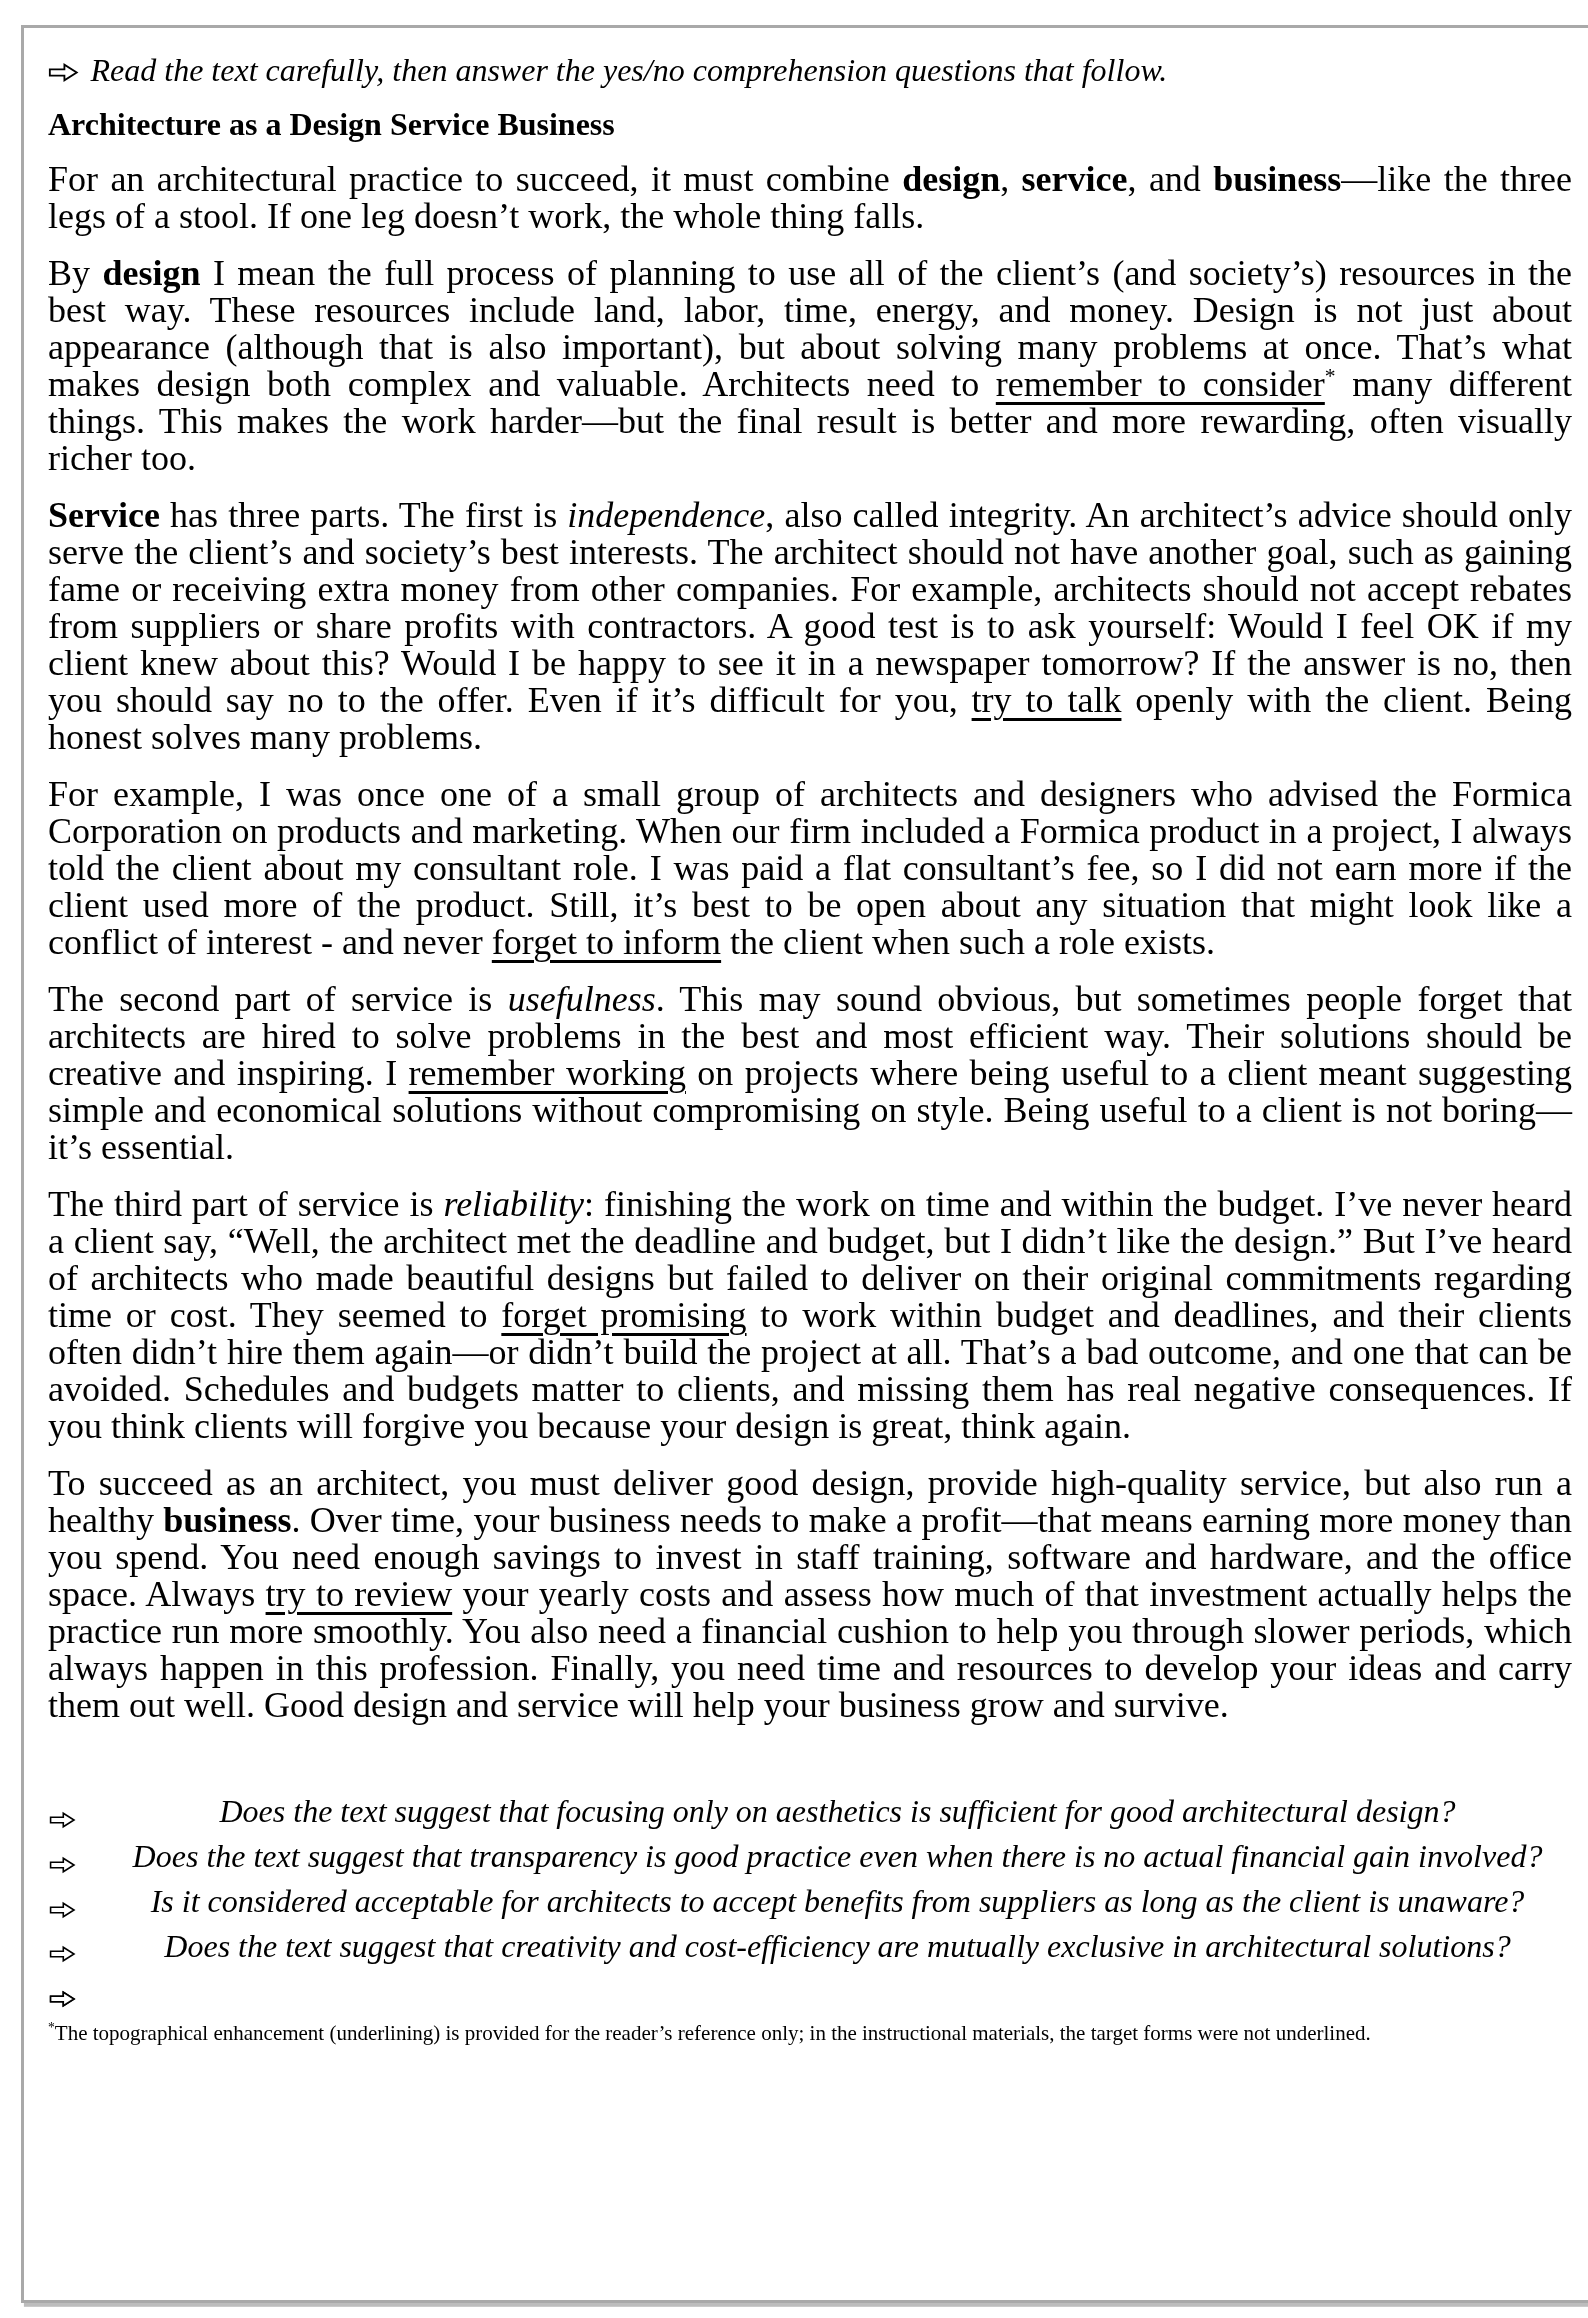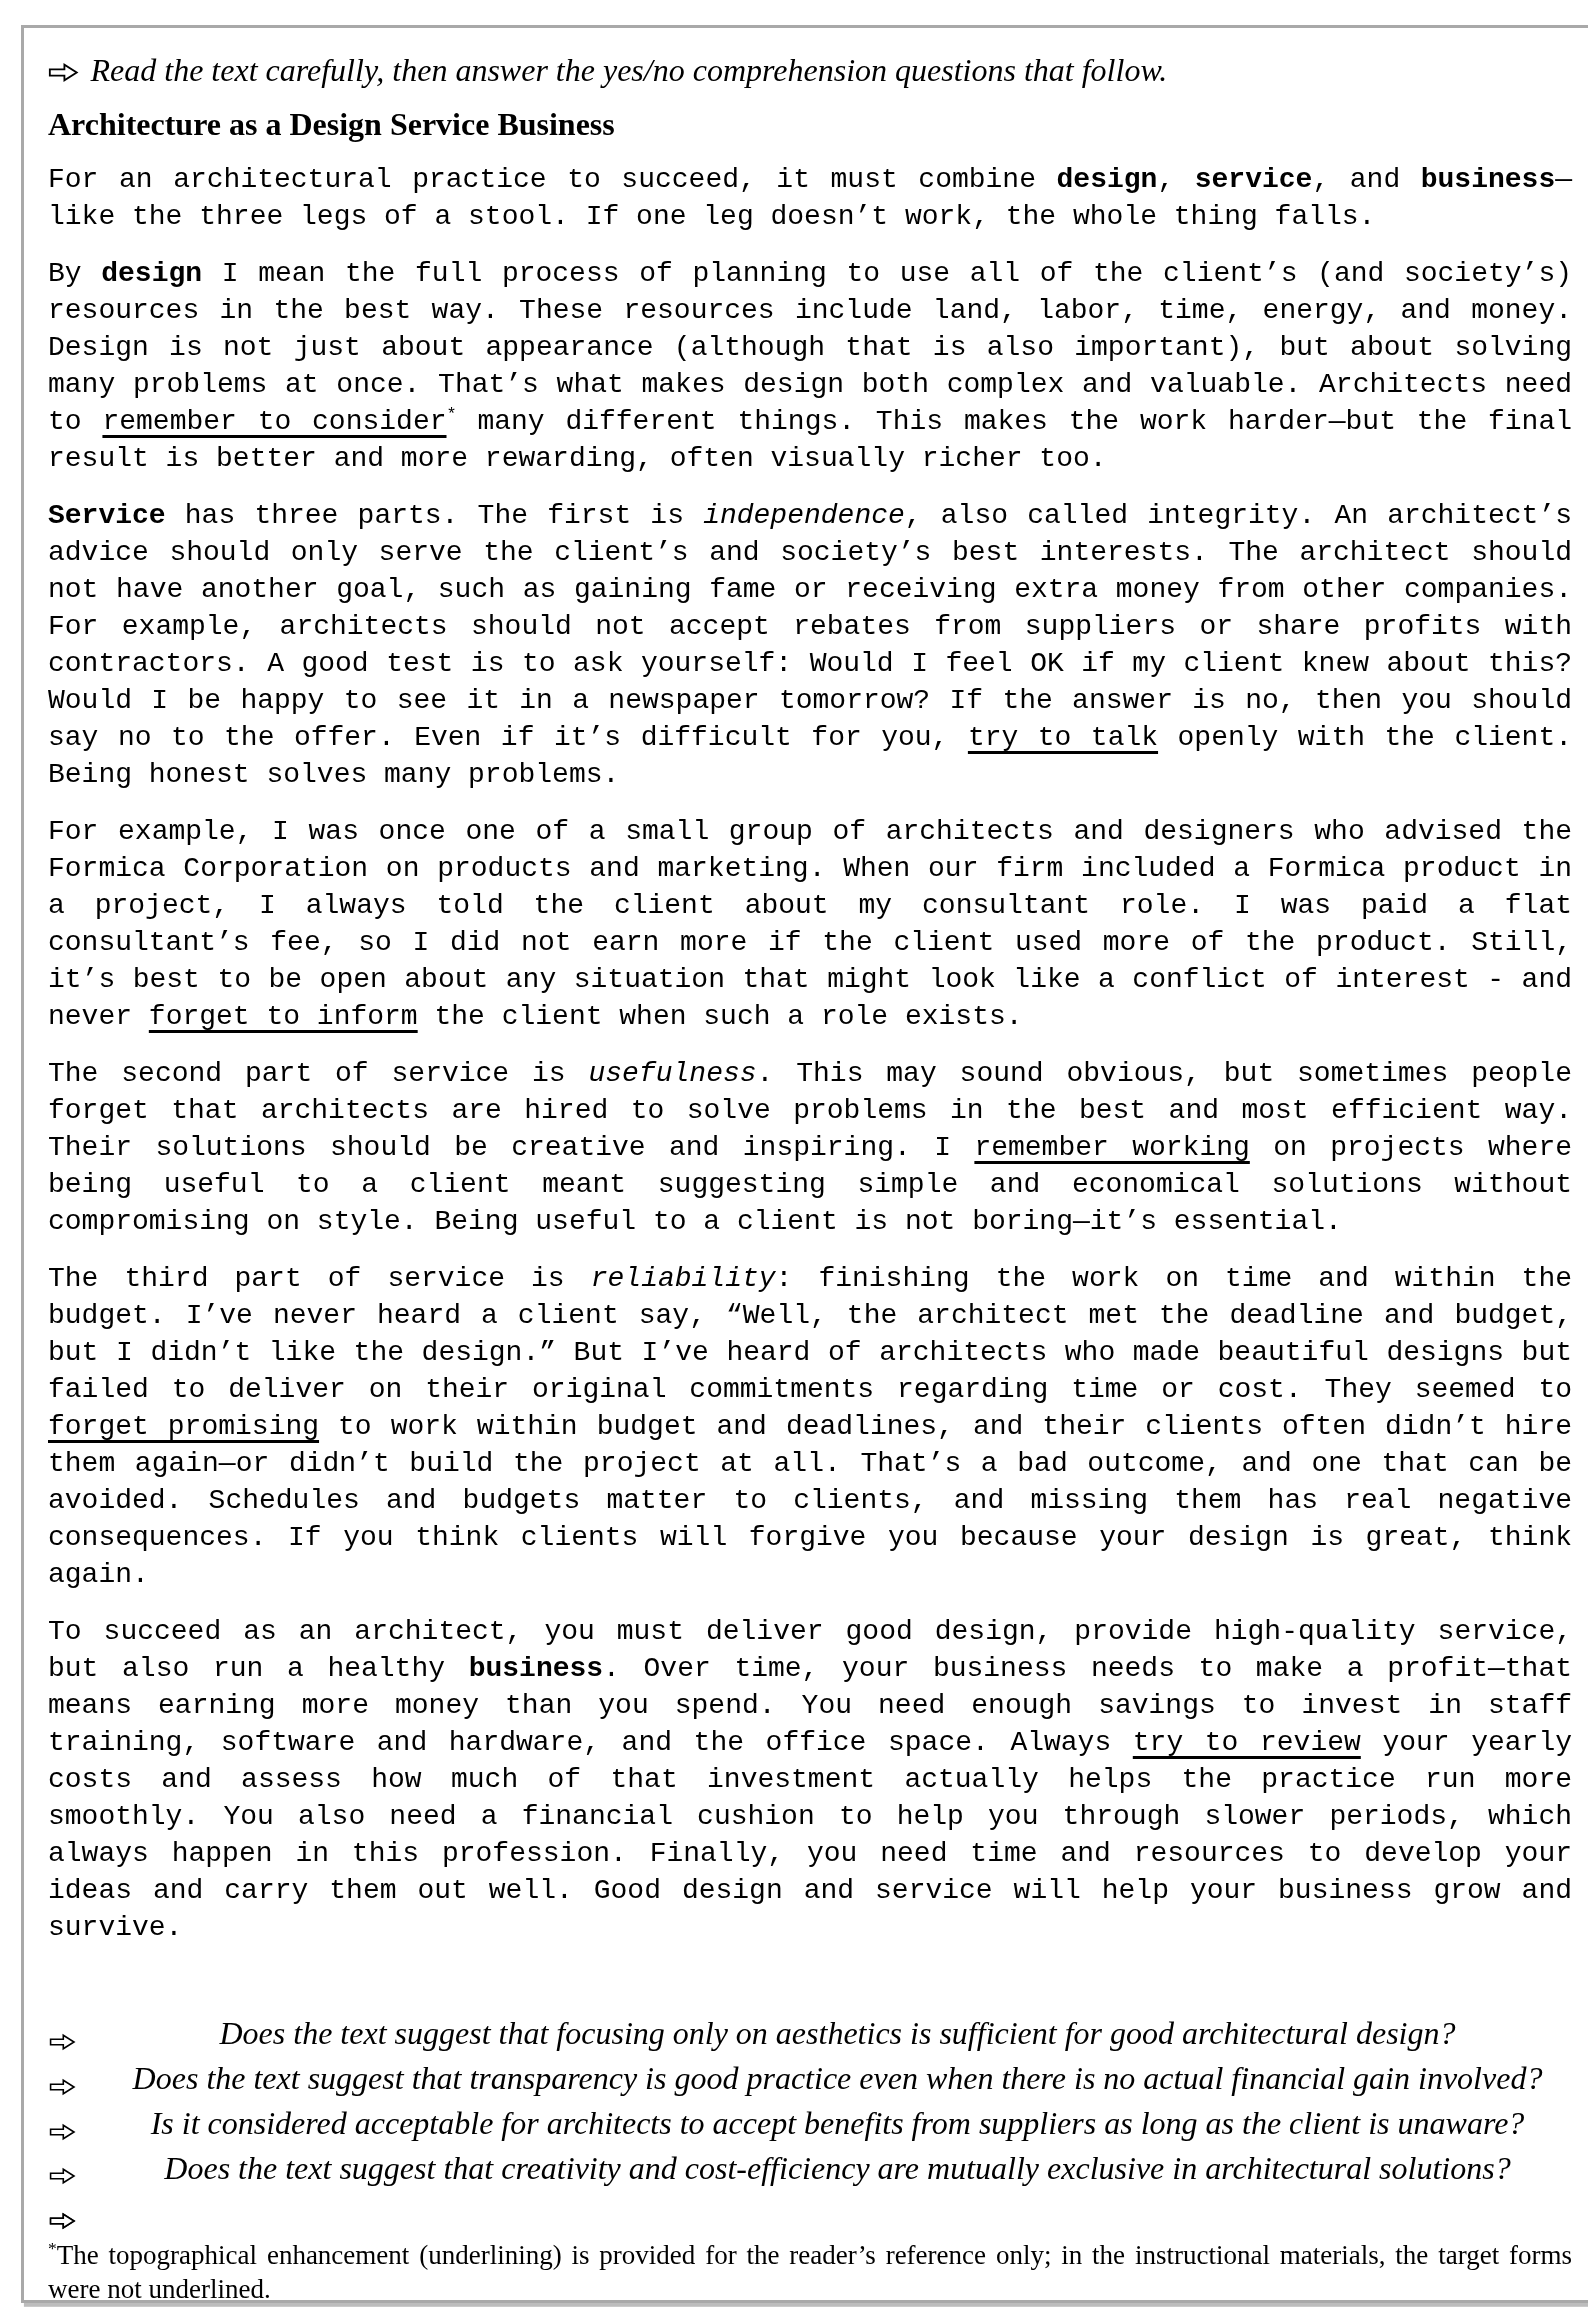--- a/index.html
+++ b/index.html
@@ -37,25 +37,24 @@
     vertical-align: -1.9px;
     margin-right: 11.5px;
   }
   .title {
     font-size: 32px;
     line-height: 38px;
     font-weight: bold;
     margin: 0 0 18px 0;
   }
   .para {
-    font-size: 28px;
+    font-size: 36px;
     line-height: 37px;
     text-align: justify;
     margin: 0 0 20px 0;
-    font-family: Liberation Mono, monospace;
   }
   .para:last-child { margin-bottom: 0; }
   .b { font-weight: bold; }
   .i { font-style: italic; }
   .u {
     text-decoration: underline;
     text-decoration-thickness: 2.9px;
     text-underline-offset: 5.7px;
   }
   sup.ref {
@@ -76,21 +75,21 @@
     margin: 0 0 4.8px 0;
   }
   .q .q-arrow {
     position: absolute;
     left: 1px;
     top: 6.7px;
     font-style: normal;
   }
   .footnote {
     margin-top: 50px;
-    font-size: 27px;
+    font-size: 21px;
     line-height: 34px;
     text-align: justify;
   }
   .footnote sup.ref { font-size: 0.65em; }
 </style>
 </head>
 <body>
 
 <div class="frame" style="border-color: rgb(169, 169, 169); background: rgb(255, 255, 255); color: rgb(0, 0, 0);">
 

